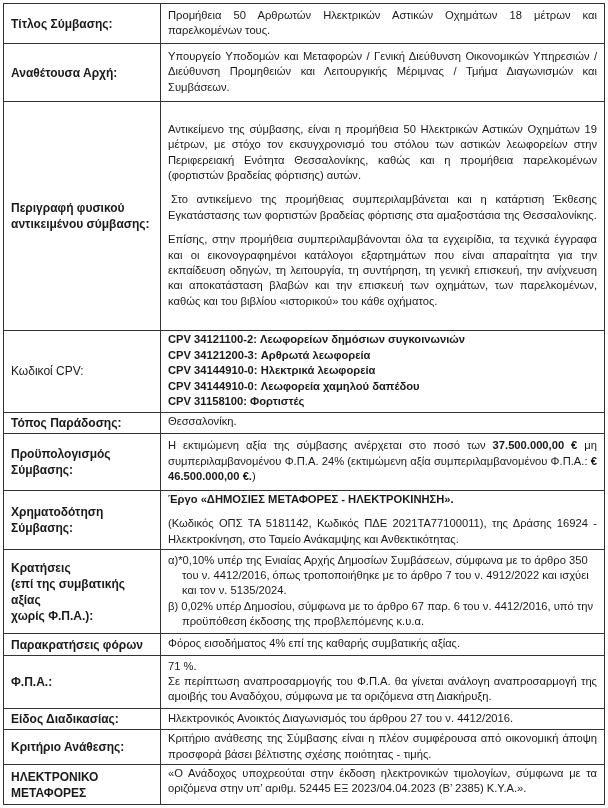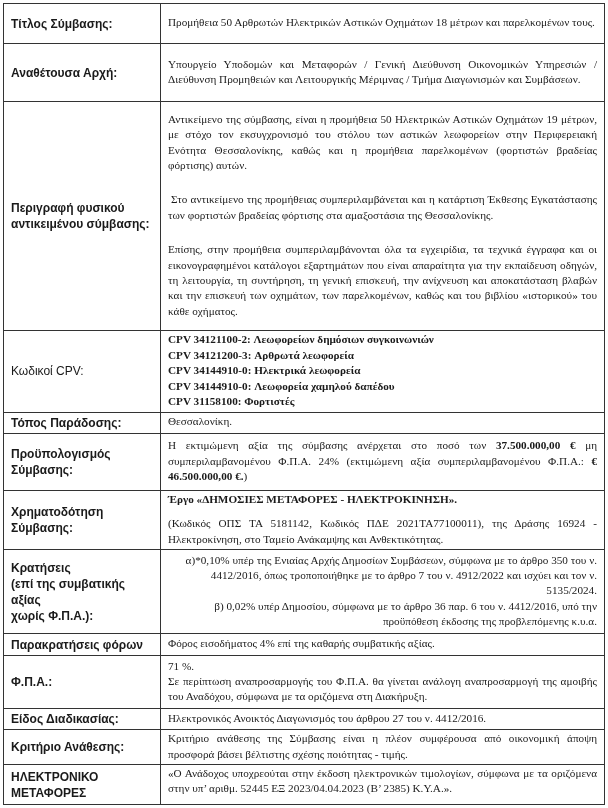--- a/index.html
+++ b/index.html
@@ -36,34 +36,33 @@
       font-weight: bold;
       font-size: 12px;
       line-height: 16px;
     }
     td.label.regular { font-weight: normal; }
     td.value {
       padding: 1px 7px 2px 7px !important;
       font-size: 11.2px;
       line-height: 15.4px;
       text-align: justify;
-      font-family: Liberation Serif, serif;
     }
     td.value.top { vertical-align: top; }
     .p { margin: 0; }
-    .p + .p { margin-top: 19px; }
+    .p + .p { margin-top: 9px; }
     .p.tight + .p.tight { margin-top: 0; }
     .p.indent-first { text-indent: 3px; }
     .b { font-weight: bold; }
     .cpv { font-weight: bold; margin: 0; line-height: 15.6px; }
     .hang {
       margin: 0;
       padding-left: 14px;
       text-indent: -14px;
-      text-align: right;
+      text-align: left;
     }
     .left { text-align: left; }
   </style>
 </head>
 <body>
 
 <div class="doc">
   <table class="spec">
     <colgroup>
       <col style="width:157px">
@@ -120,21 +119,21 @@
       </tr>
 
       <tr style="height:84px">
         <td class="label">
           <div>Κρατήσεις</div>
           <div>(επί της συμβατικής αξίας</div>
           <div>χωρίς Φ.Π.Α.):</div>
         </td>
         <td class="value">
           <p class="hang">α)*0,10% υπέρ της Ενιαίας Αρχής Δημοσίων Συμβάσεων, σύμφωνα με το άρθρο 350 του ν. 4412/2016, όπως τροποποιήθηκε με το άρθρο 7 του ν. 4912/2022 και ισχύει και τον ν. 5135/2024.</p>
-          <p class="hang">β) 0,02% υπέρ Δημοσίου, σύμφωνα με το άρθρο 36 παρ. 6 του ν. 4412/2016, υπό την προϋπόθεση έκδοσης της προβλεπόμενης κ.υ.α.</p>
+          <p class="hang">β) 0,02% υπέρ Δημοσίου, σύμφωνα με το άρθρο 67 παρ. 6 του ν. 4412/2016, υπό την προϋπόθεση έκδοσης της προβλεπόμενης κ.υ.α.</p>
         </td>
       </tr>
 
       <tr style="height:22px">
         <td class="label">Παρακρατήσεις φόρων</td>
         <td class="value left">Φόρος εισοδήματος 4% επί της καθαρής συμβατικής αξίας.</td>
       </tr>
 
       <tr style="height:53px">
         <td class="label">Φ.Π.Α.:</td>

